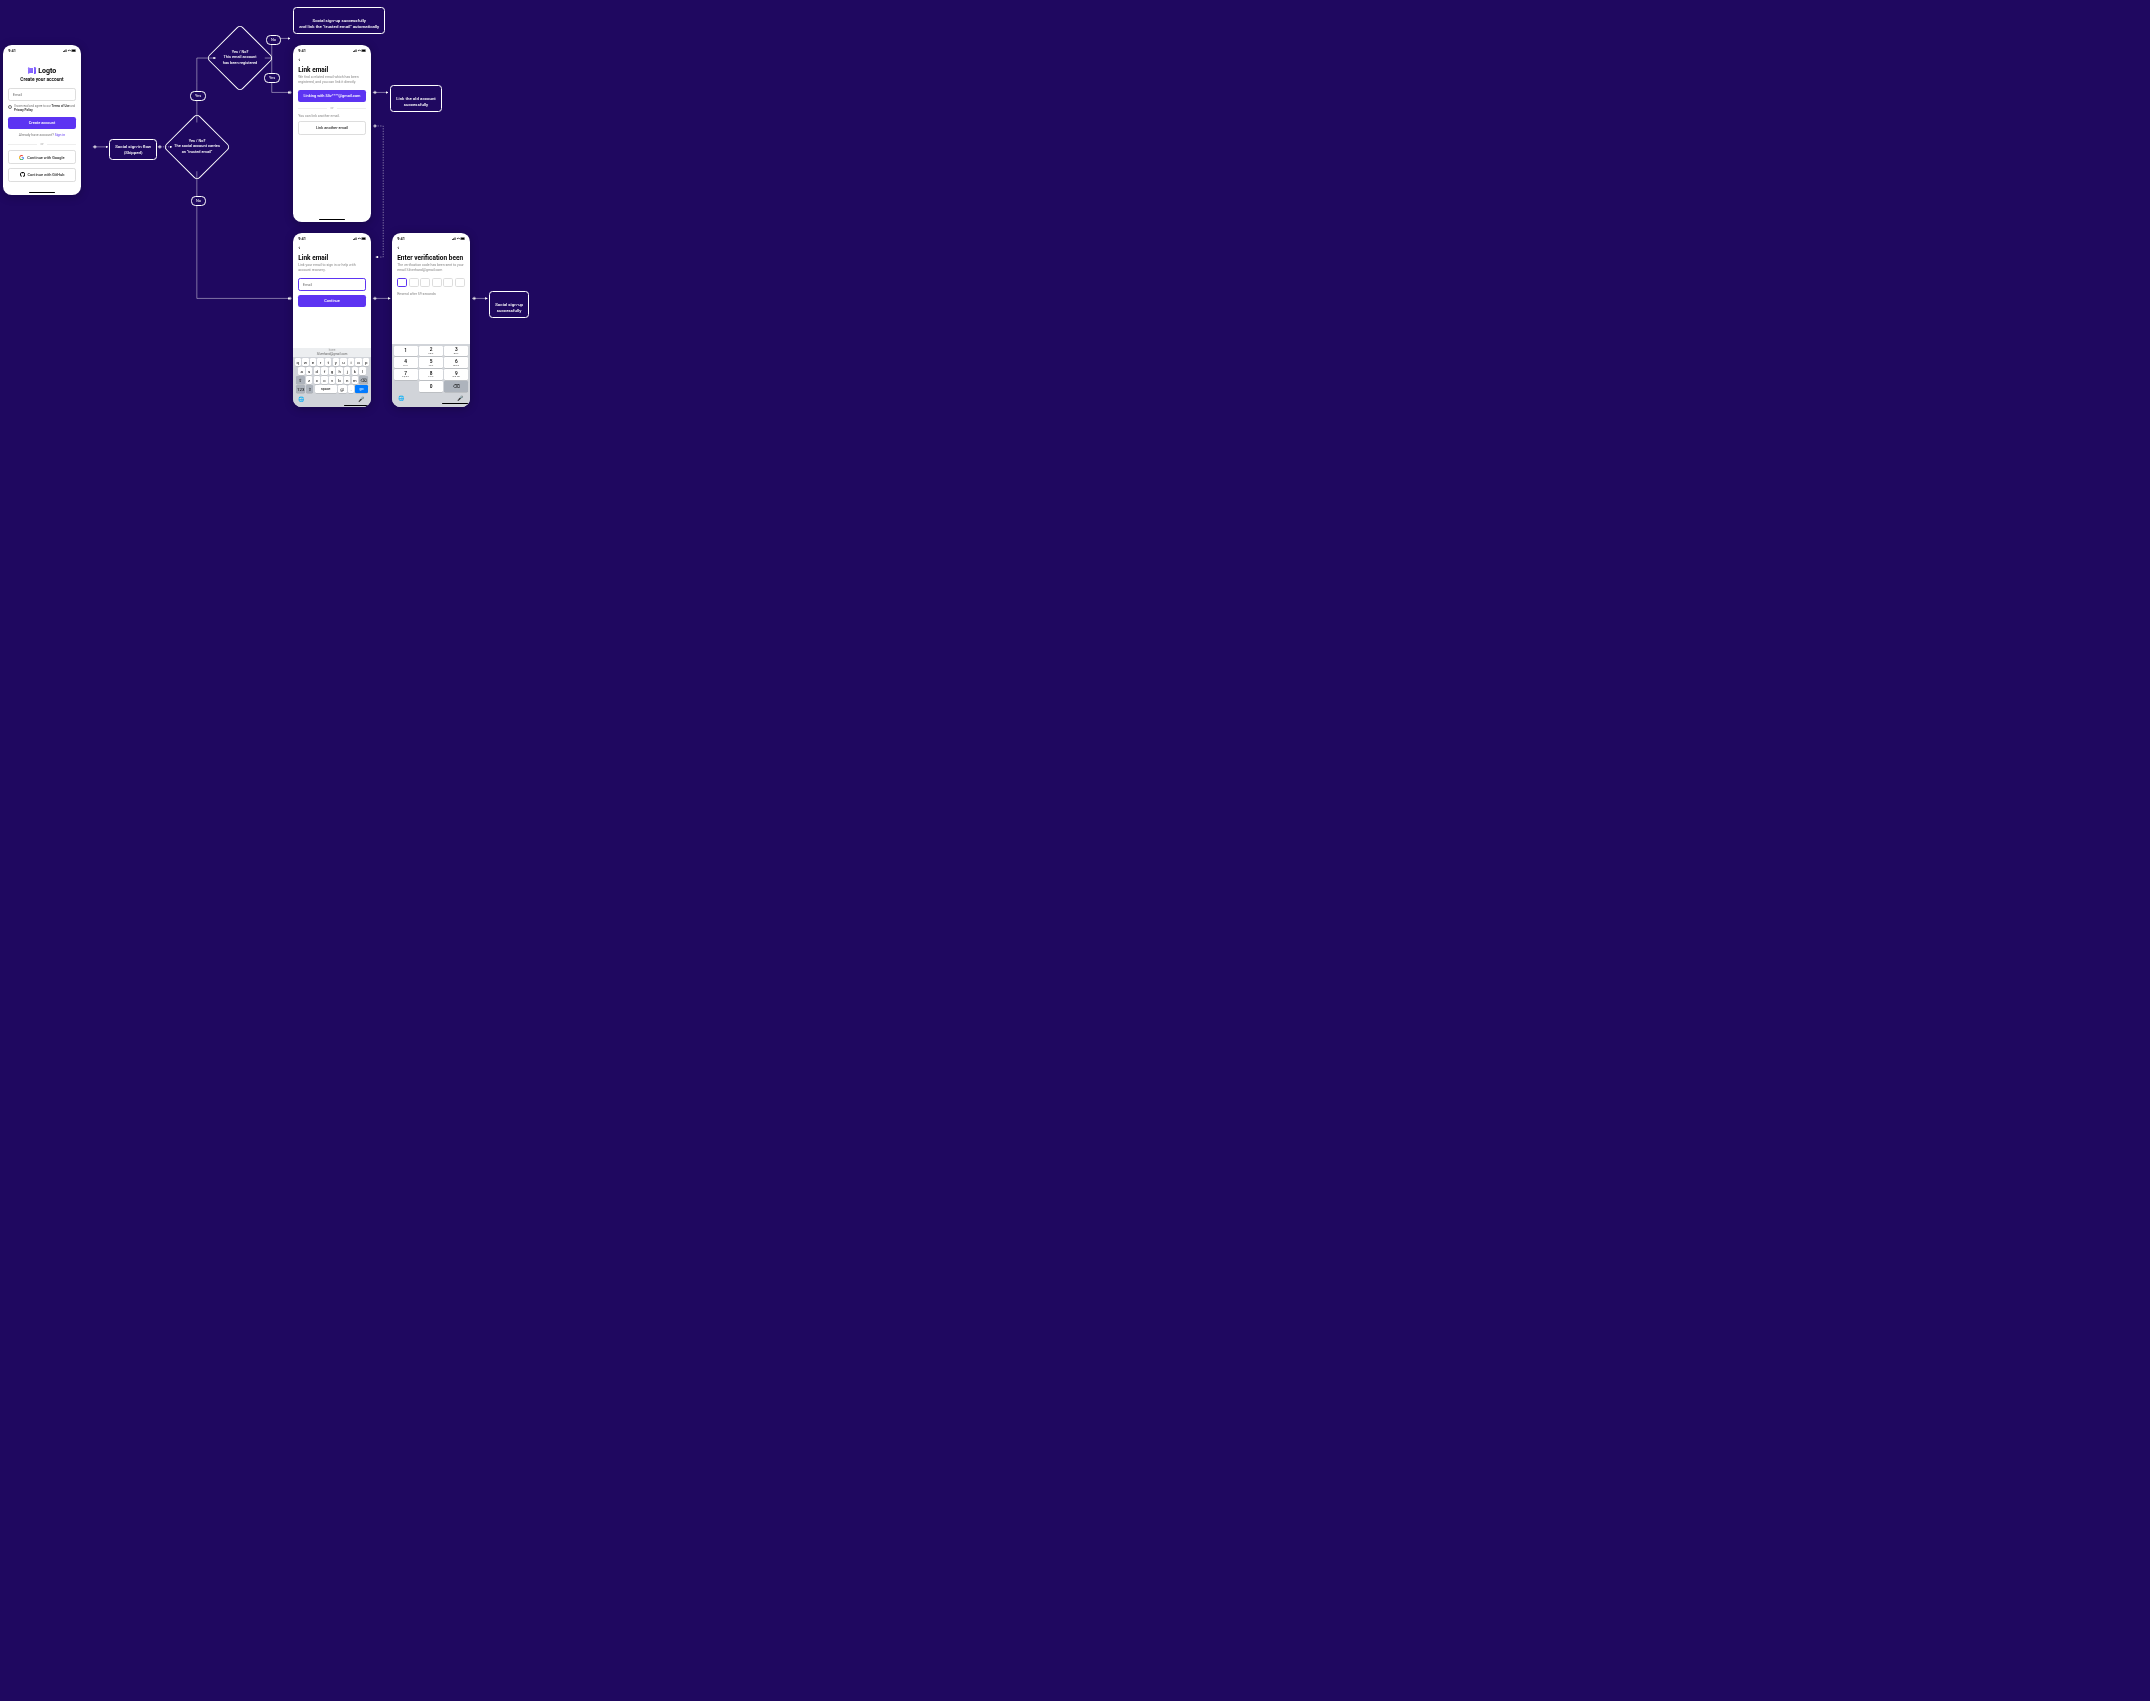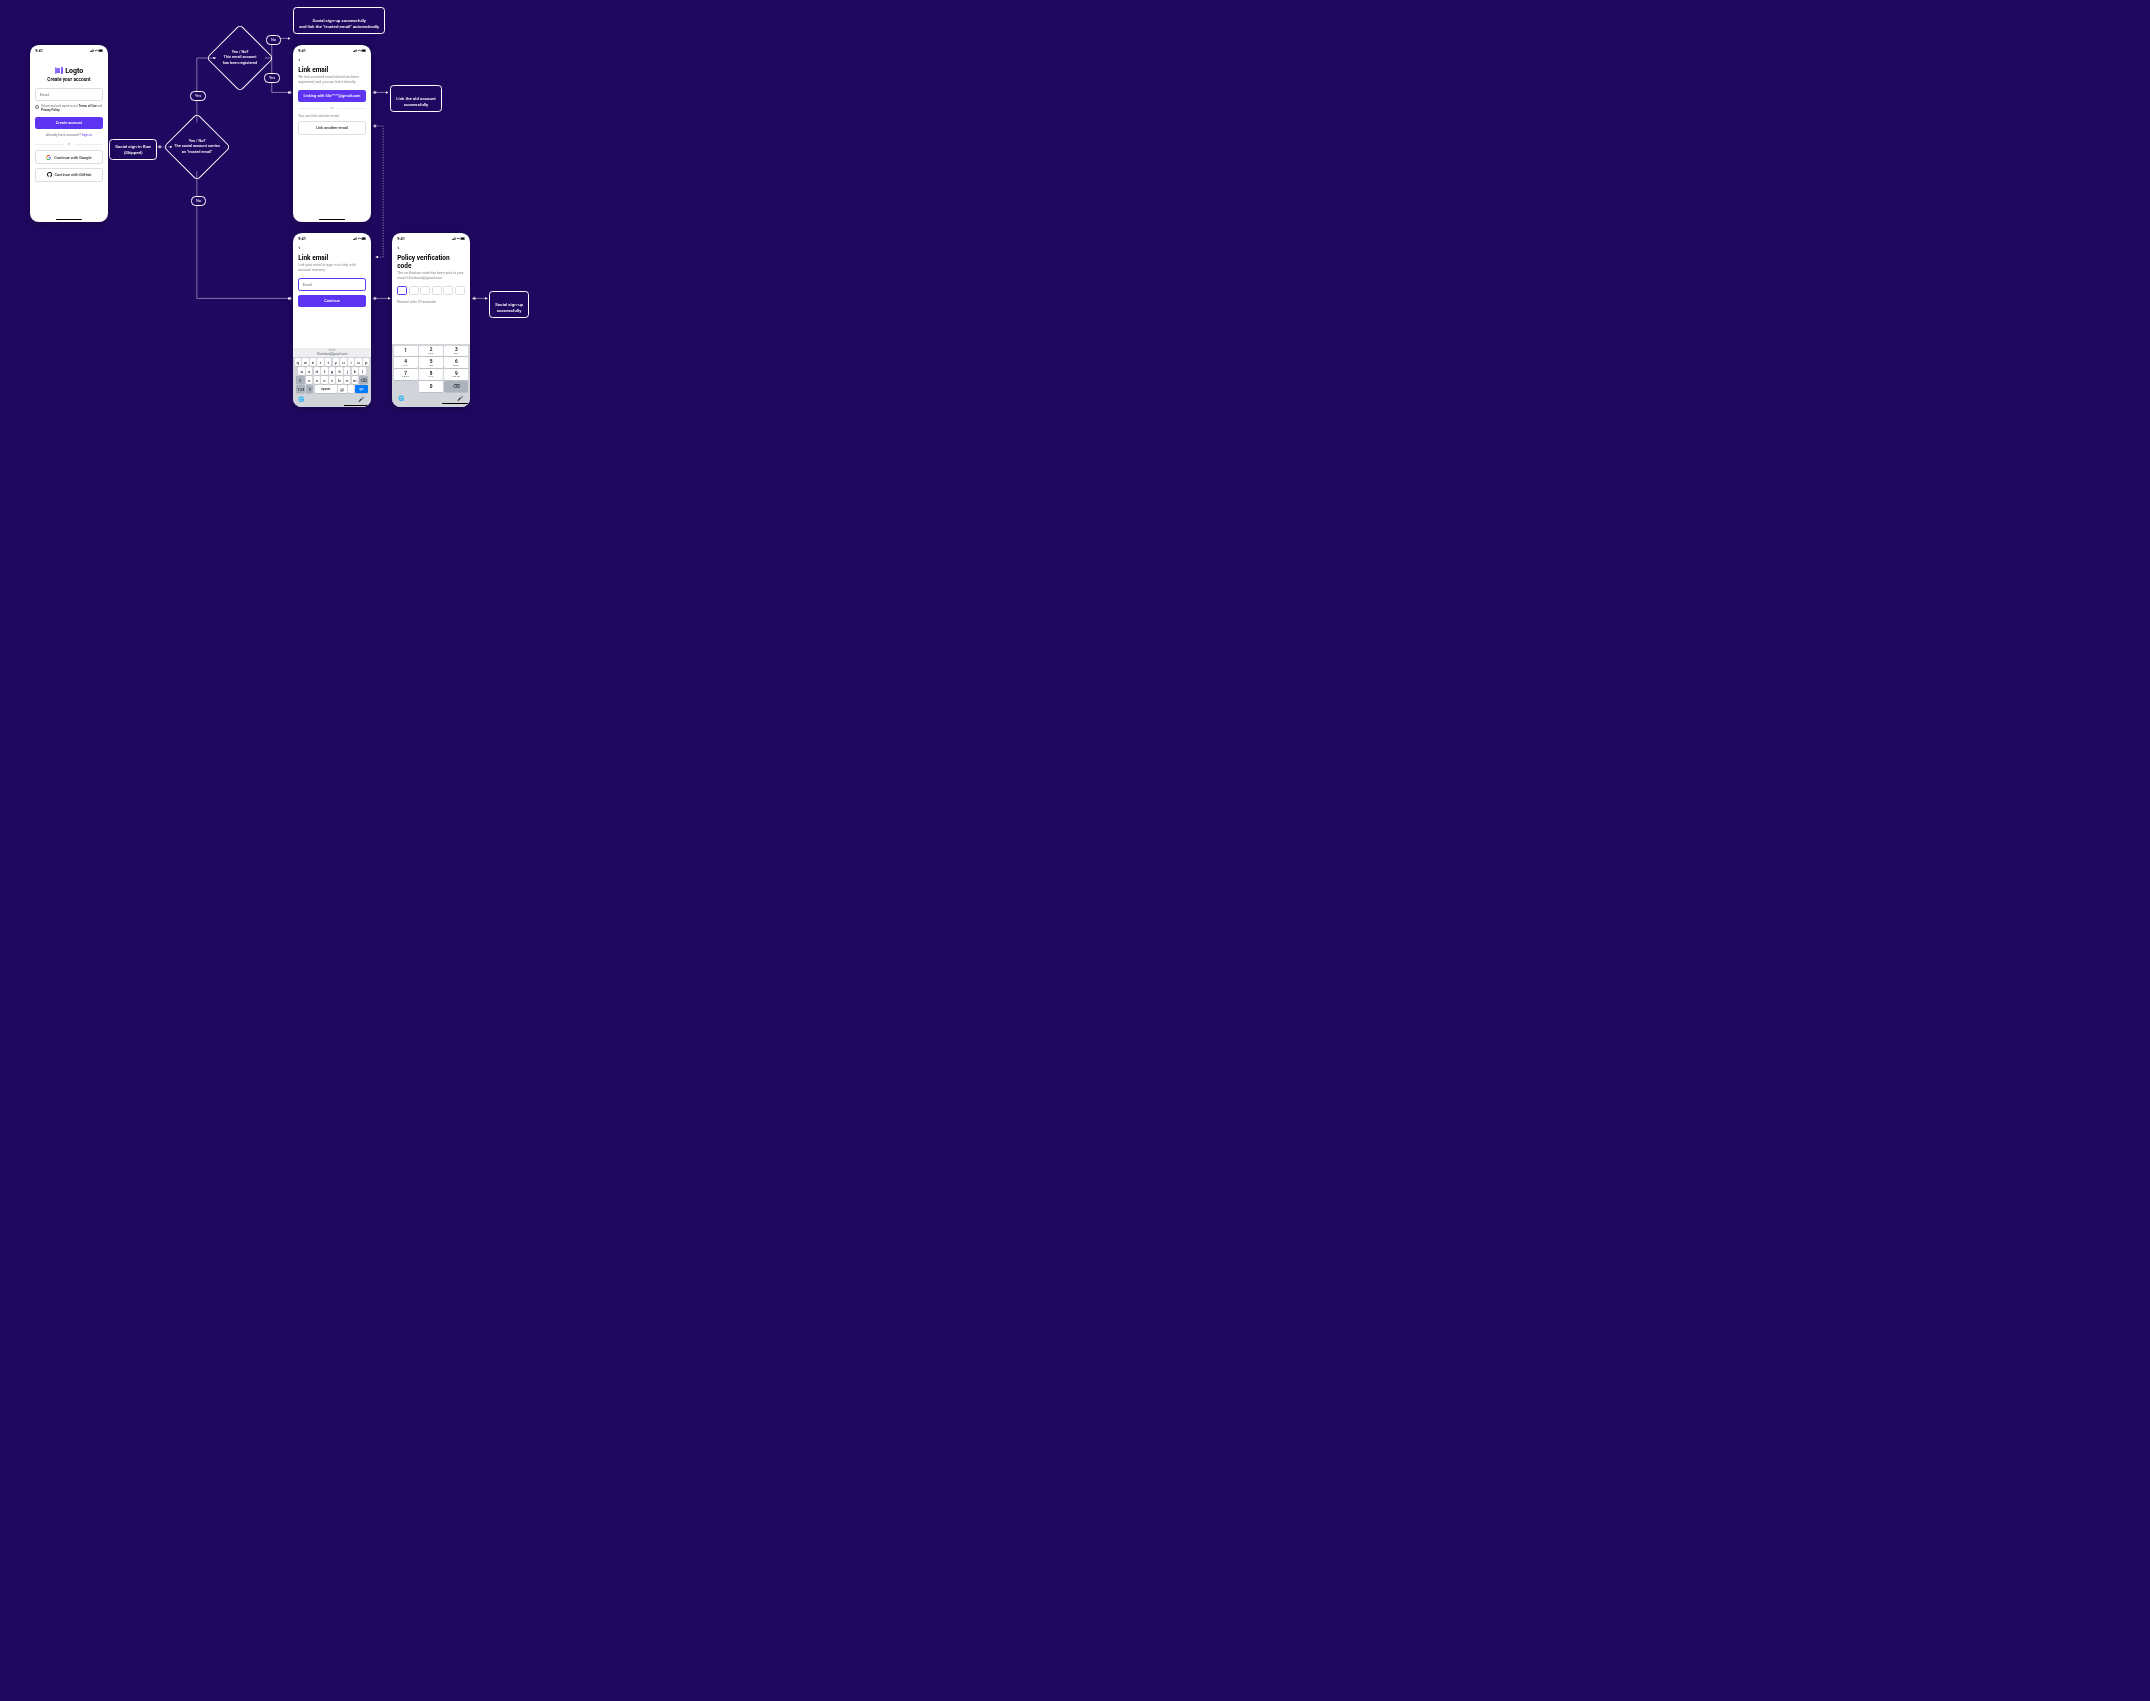--- a/index.html
+++ b/index.html
@@ -133,21 +133,21 @@
 </div>
 <div class="flow-box" style="left:390px; top:85px; white-space:pre-line;">
   <span>Link the old account
 successfully</span>
 </div>
 <div class="flow-box" style="left:489px; top:291px; white-space:pre-line;">
   <span>Social sign-up
 successfully</span>
 </div>
 
-<div class="phone" style="left:30px; top:45px; height:177px;">
+<div class="phone" style="left:3px; top:45px; height:150px;">
   <div class="status-bar">
     <span>9:41</span>
     <span class="status-right">
       <svg width="13" height="3.5" viewBox="0 0 30 8">
           <g fill="#000">
             <rect x="0" y="5" width="2" height="3"></rect>
             <rect x="3" y="3" width="2" height="5"></rect>
             <rect x="6" y="1" width="2" height="7"></rect>
             <path d="M11 4a4 4 0 017 0l-1 1a3 3 0 00-5 0z"></path>
             <rect x="20" y="1" width="9" height="6" rx="1" stroke="#000" fill="none"></rect>
@@ -318,21 +318,21 @@
             <rect x="6" y="1" width="2" height="7"></rect>
             <path d="M11 4a4 4 0 017 0l-1 1a3 3 0 00-5 0z"></path>
             <rect x="20" y="1" width="9" height="6" rx="1" stroke="#000" fill="none"></rect>
             <rect x="21" y="2" width="7" height="4"></rect>
           </g>
         </svg>
     </span>
   </div>
   <div class="back-btn">‹</div>
   <div class="content">
-    <div class="h1">Policy verification code</div>
+    <div class="h1">Enter verification been</div>
     <div class="desc">The verification code has been sent to your email Silverhand@gmail.com</div>
     <div class="otp-row">
       <div class="otp-box active"></div>
       <div class="otp-box"></div>
       <div class="otp-box"></div>
       <div class="otp-box"></div>
       <div class="otp-box"></div>
       <div class="otp-box"></div>
     </div>
     <div class="small-txt">Resend after 59 seconds</div>

